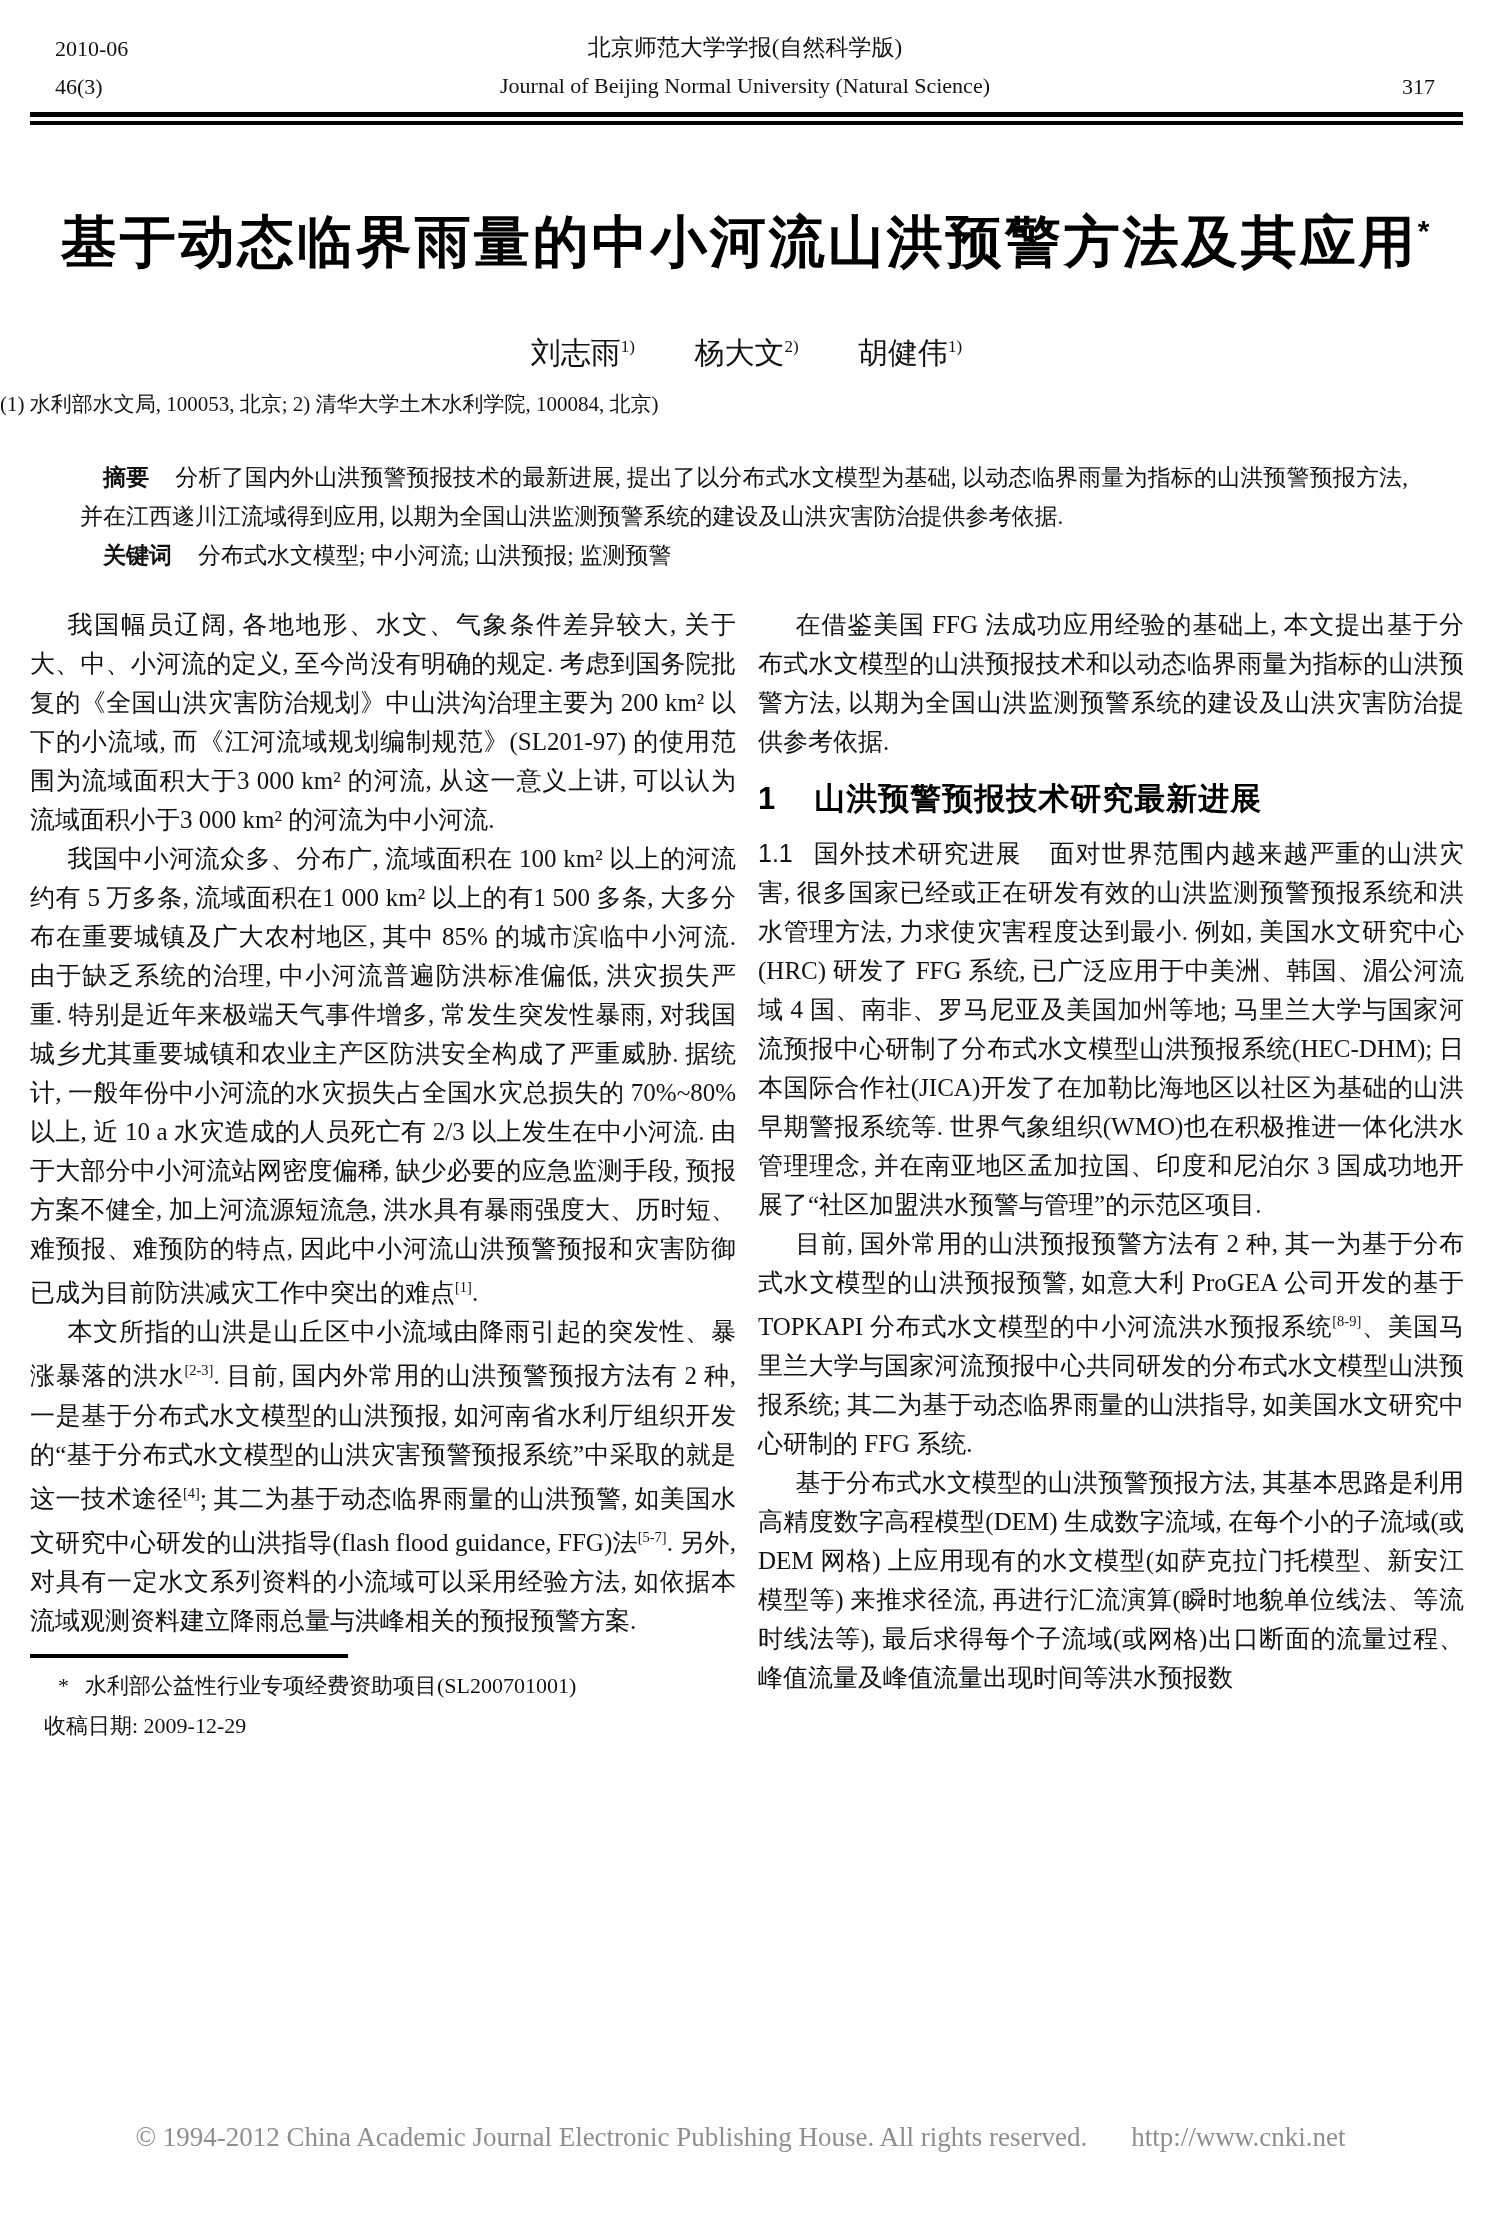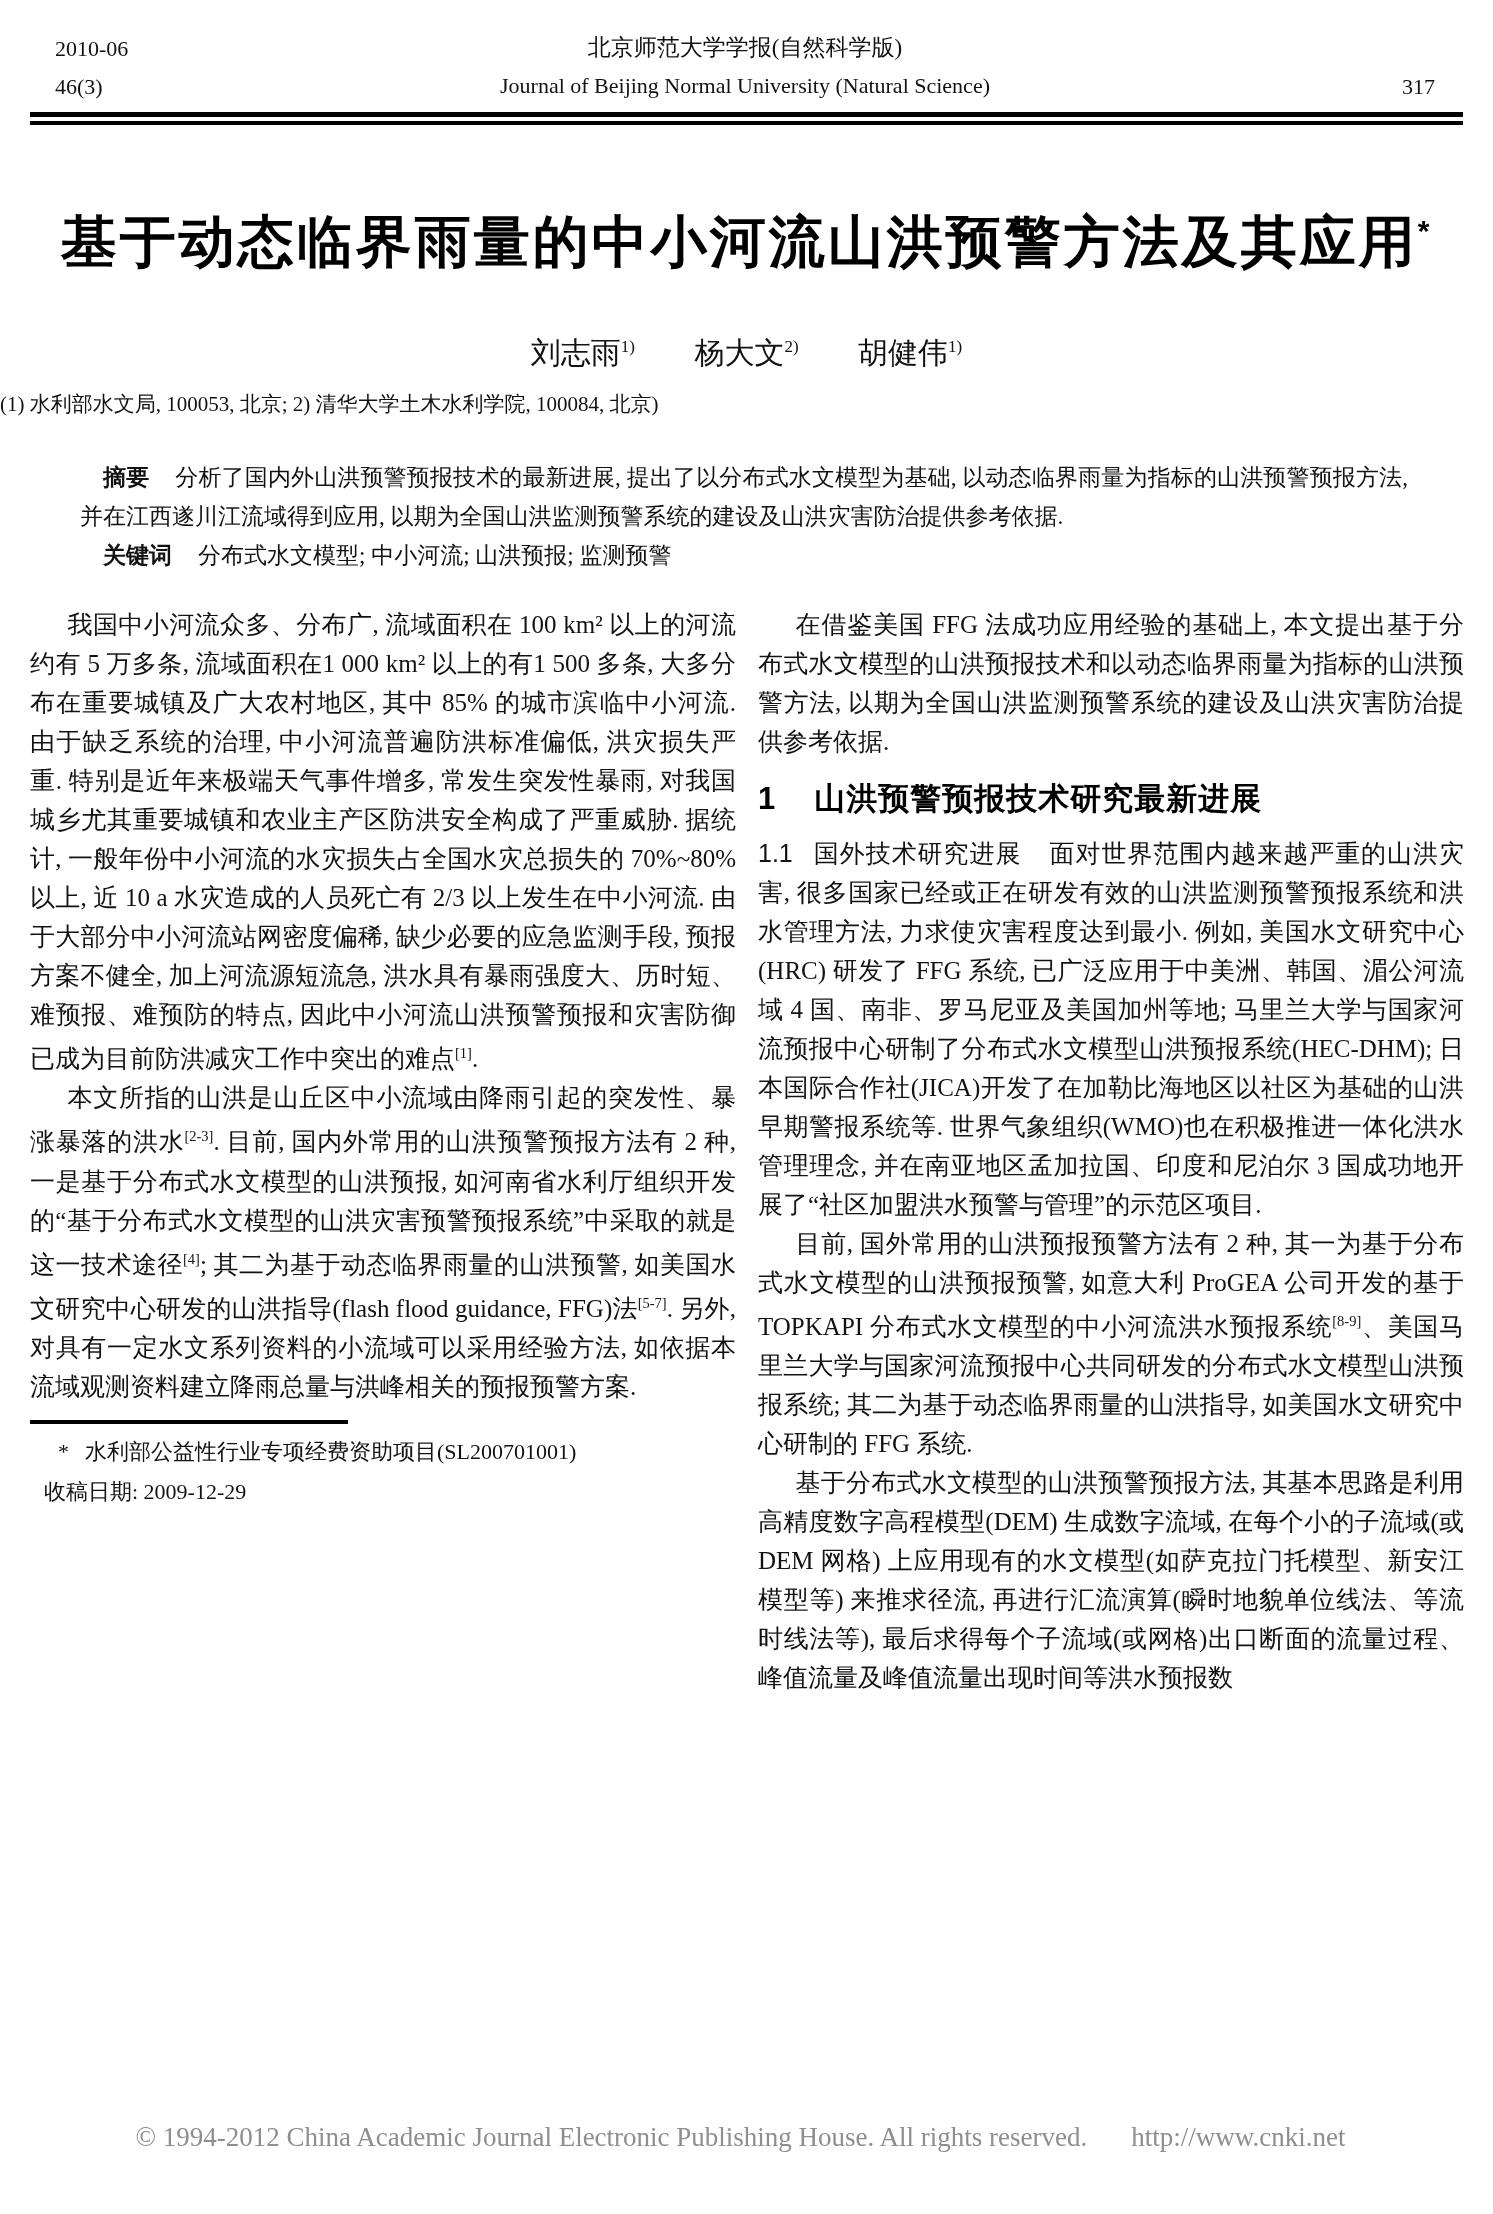--- a/index.html
+++ b/index.html
@@ -128,20 +128,21 @@
   <div class="affiliation">(1) 水利部水文局, 100053, 北京; 2) 清华大学土木水利学院, 100084, 北京)</div>
 
   <div class="abstract">
     <p><span class="label">摘要</span><span>分析了国内外山洪预警预报技术的最新进展, 提出了以分布式水文模型为基础, 以动态临界雨量为指标的山洪预警预报方法, 并在江西遂川江流域得到应用, 以期为全国山洪监测预警系统的建设及山洪灾害防治提供参考依据.</span></p>
     <p><span class="label">关键词</span><span>分布式水文模型; 中小河流; 山洪预报; 监测预警</span></p>
   </div>
 
   <div class="columns">
 
     <div class="col">
+      <p>我国幅员辽阔, 各地地形、水文、气象条件差异较大, 关于大、中、小河流的定义, 至今尚没有明确的规定. 考虑到国务院批复的《全国山洪灾害防治规划》中山洪沟治理主要为 200 km² 以下的小流域, 而《江河流域规划编制规范》(SL201-97) 的使用范围为流域面积大于3 000 km² 的河流, 从这一意义上讲, 可以认为流域面积小于3 000 km² 的河流为中小河流.</p>
       <p><span>我国中小河流众多、分布广, 流域面积在 100 km² 以上的河流约有 5 万多条, 流域面积在1 000 km² 以上的有1 500 多条, 大多分布在重要城镇及广大农村地区, 其中 85% 的城市滨临中小河流. 由于缺乏系统的治理, 中小河流普遍防洪标准偏低, 洪灾损失严重. 特别是近年来极端天气事件增多, 常发生突发性暴雨, 对我国城乡尤其重要城镇和农业主产区防洪安全构成了严重威胁. 据统计, 一般年份中小河流的水灾损失占全国水灾总损失的 70%~80% 以上, 近 10 a 水灾造成的人员死亡有 2/3 以上发生在中小河流. 由于大部分中小河流站网密度偏稀, 缺少必要的应急监测手段, 预报方案不健全, 加上河流源短流急, 洪水具有暴雨强度大、历时短、难预报、难预防的特点, 因此中小河流山洪预警预报和灾害防御已成为目前防洪减灾工作中突出的难点</span><sup>[1]</sup><span>.</span></p>
       <p><span>本文所指的山洪是山丘区中小流域由降雨引起的突发性、暴涨暴落的洪水</span><sup>[2-3]</sup><span>. 目前, 国内外常用的山洪预警预报方法有 2 种, 一是基于分布式水文模型的山洪预报, 如河南省水利厅组织开发的“基于分布式水文模型的山洪灾害预警预报系统”中采取的就是这一技术途径</span><sup>[4]</sup><span>; 其二为基于动态临界雨量的山洪预警, 如美国水文研究中心研发的山洪指导(flash flood guidance, FFG)法</span><sup>[5-7]</sup><span>. 另外, 对具有一定水文系列资料的小流域可以采用经验方法, 如依据本流域观测资料建立降雨总量与洪峰相关的预报预警方案.</span></p>
 
       <div class="footnote">
         <div class="fn-rule"></div>
         <div class="fn-line1"><span class="fn-mark">*</span><span>水利部公益性行业专项经费资助项目(SL200701001)</span></div>
         <div class="fn-line2">收稿日期: 2009-12-29</div>
       </div>
     </div>
 

